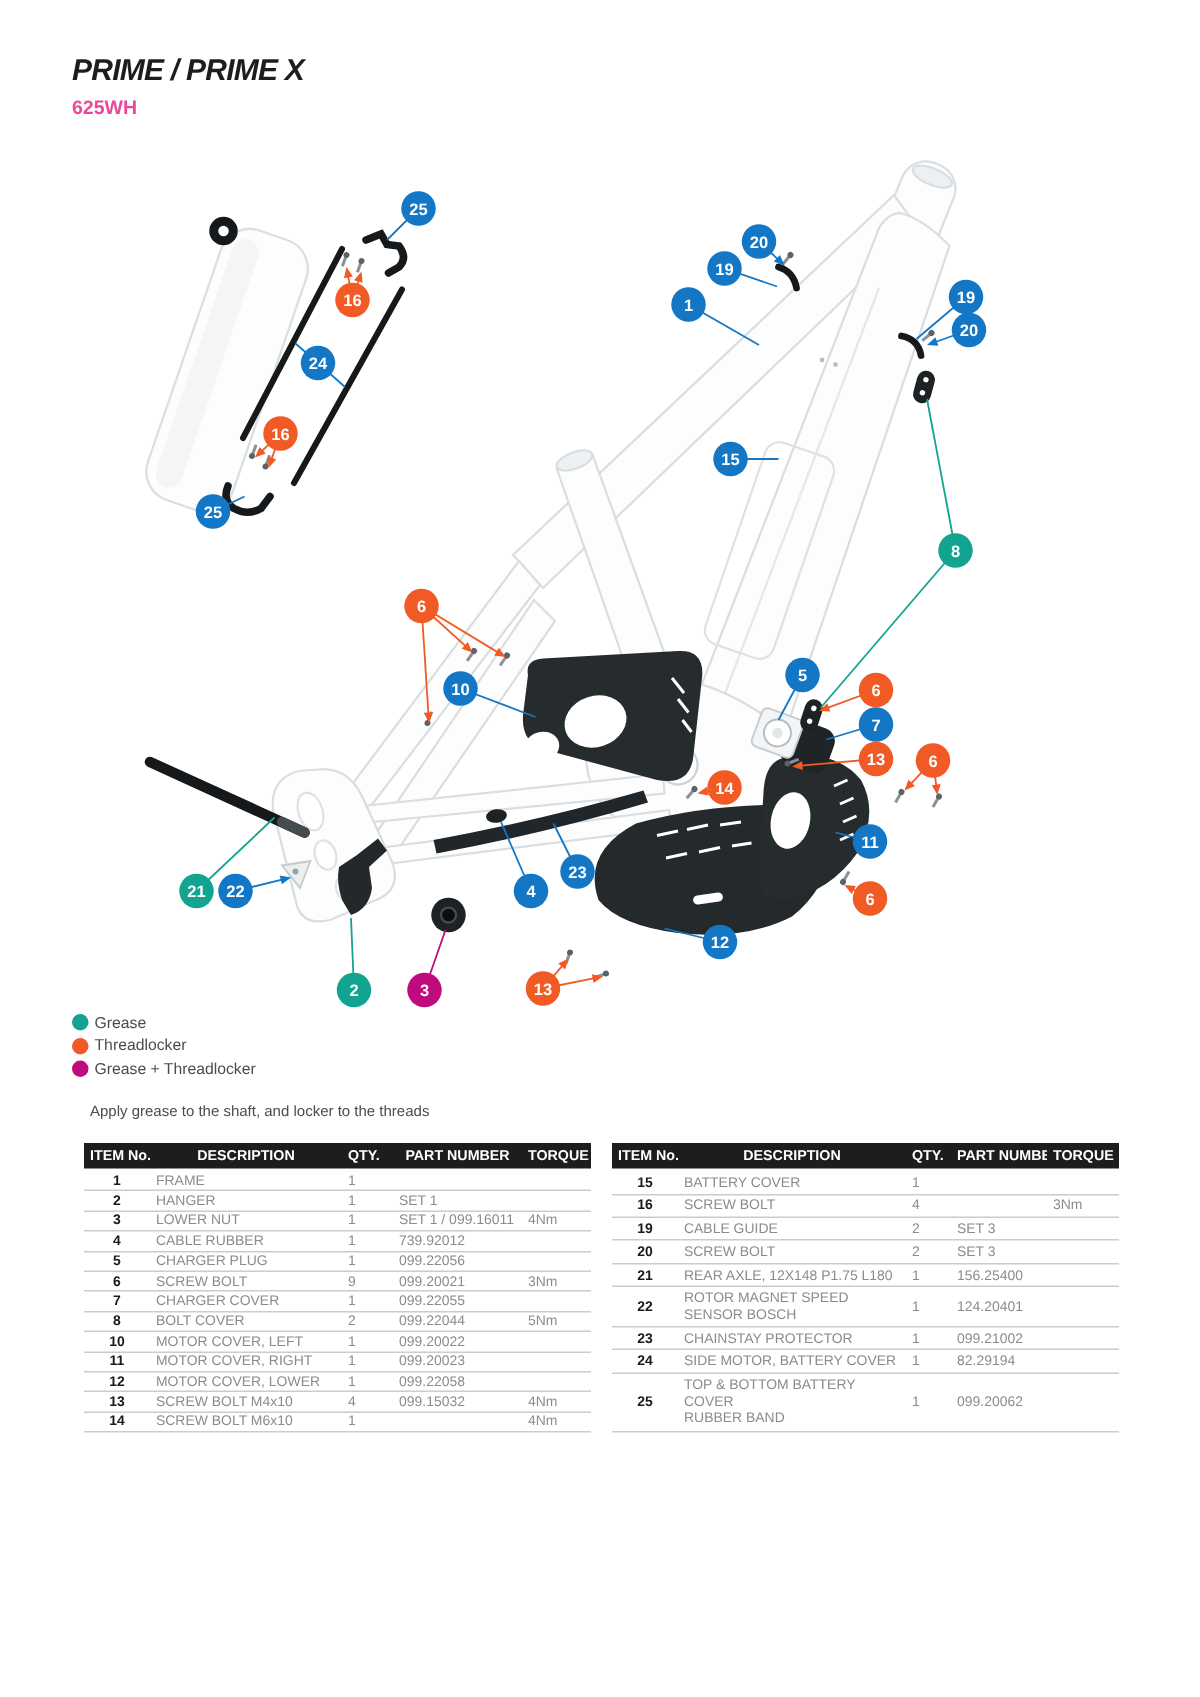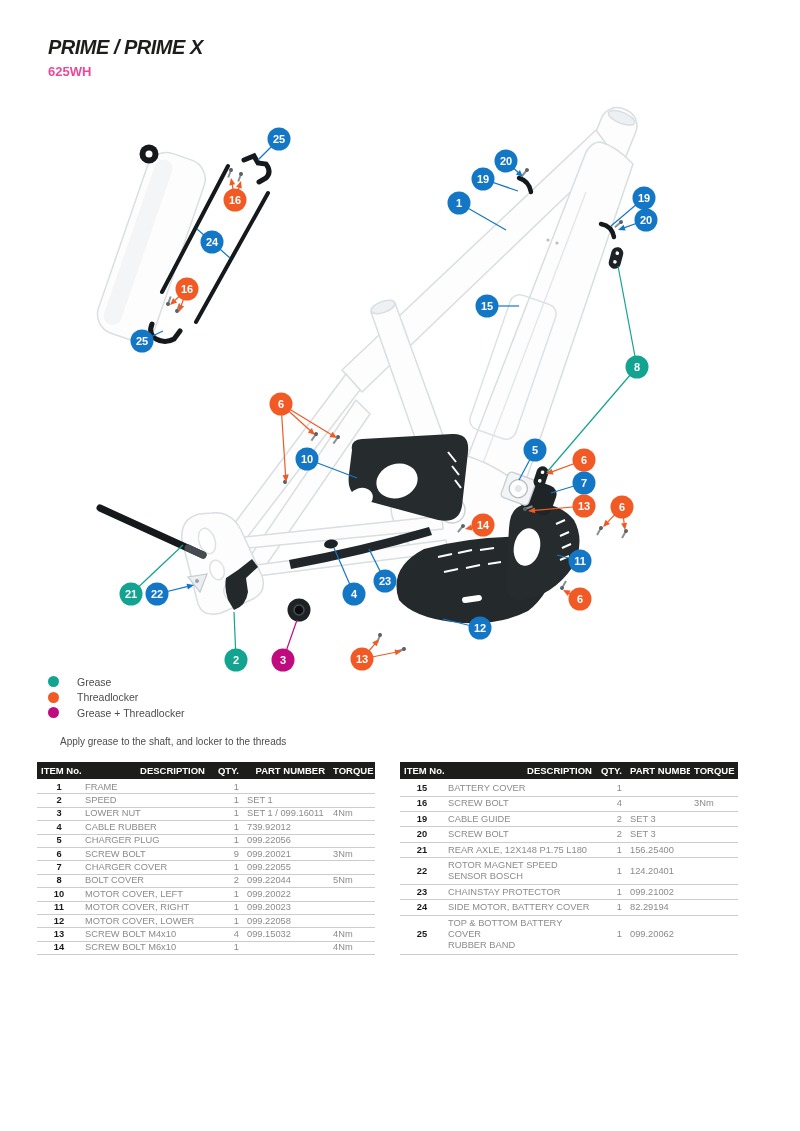--- a/index.html
+++ b/index.html
@@ -4,30 +4,30 @@
 <style>
   html,body{margin:0;padding:0;background:#fff;}
   .page{position:relative;width:800px;height:1131px;background:#fff;overflow:hidden;
         font-family:"Liberation Sans",sans-serif;}
   .title{position:absolute;left:48px;top:36px;margin:0;font-size:20px;font-weight:900;
          font-style:italic;letter-spacing:-.5px;color:#1d1d1b;}
   .subtitle{position:absolute;left:48px;top:64px;margin:0;font-size:13px;font-weight:700;
          color:#ec4899;}
   svg.diagram{position:absolute;left:0;top:100px;}
   .legend{position:absolute;left:48px;top:674px;}
-  .legend-item{display:flex;align-items:center;gap:18px;height:15.5px;}
+  .legend-item{display:flex;align-items:center;gap:4px;height:15.5px;}
   .dot{width:11px;height:11px;border-radius:50%;flex:0 0 auto;}
   .legend-label{font-size:10.5px;color:#4c4c4c;}
   .note{position:absolute;left:48px;top:724px;margin:12px;font-size:10px;color:#4c4c4c;}
-  .tables{position:absolute;left:37px;top:762px;display:flex;gap:25px;}
+  .tables{position:absolute;left:56px;top:762px;display:flex;gap:14px;}
   table.tbl{border-collapse:collapse;table-layout:fixed;width:338px;}
   table.tbl th{background:#1d1d1b;color:#fff;font-size:9.5px;font-weight:700;height:17px;
-        text-align:right;padding:0 4px;border-bottom:2px solid #fff;white-space:nowrap;overflow:hidden;}
+        text-align:center;padding:0 4px;border-bottom:2px solid #fff;white-space:nowrap;overflow:hidden;}
   table.tbl th.c-item,table.tbl td.c-item{text-align:center;}
-  table.tbl th.c-qty, table.tbl td.c-qty{text-align:right;}
+  table.tbl th.c-qty, table.tbl td.c-qty{text-align:left;}
   table.tbl td{font-size:9.3px;color:#8b8b8b;height:12.4px;padding:0 4px;
         border-bottom:1px solid #ccc;white-space:pre-line;line-height:11px;overflow:hidden;}
   table.tbl td.c-item{color:#1a1a1a;font-weight:700;}
   .t0 col:nth-child(1){width:44px}.t0 col:nth-child(2){width:128px}.t0 col:nth-child(3){width:34px}
   .t0 col:nth-child(4){width:86px}.t0 col:nth-child(5){width:46px}
   .t1 col:nth-child(1){width:44px}.t1 col:nth-child(2){width:152px}.t1 col:nth-child(3){width:30px}
   .t1 col:nth-child(4){width:64px}.t1 col:nth-child(5){width:48px}
 </style>
 </head>
 <body>
@@ -454,21 +454,21 @@
         <tbody>
           <tr>
             <td class="c-item">1</td>
             <td>FRAME</td>
             <td class="c-qty">1</td>
             <td></td>
             <td></td>
           </tr>
           <tr>
             <td class="c-item">2</td>
-            <td>SPEED</td>
+            <td>HANGER</td>
             <td class="c-qty">1</td>
             <td>SET 1</td>
             <td></td>
           </tr>
           <tr>
             <td class="c-item">3</td>
             <td>LOWER NUT</td>
             <td class="c-qty">1</td>
             <td>SET 1 / 099.16011</td>
             <td>4Nm</td>

